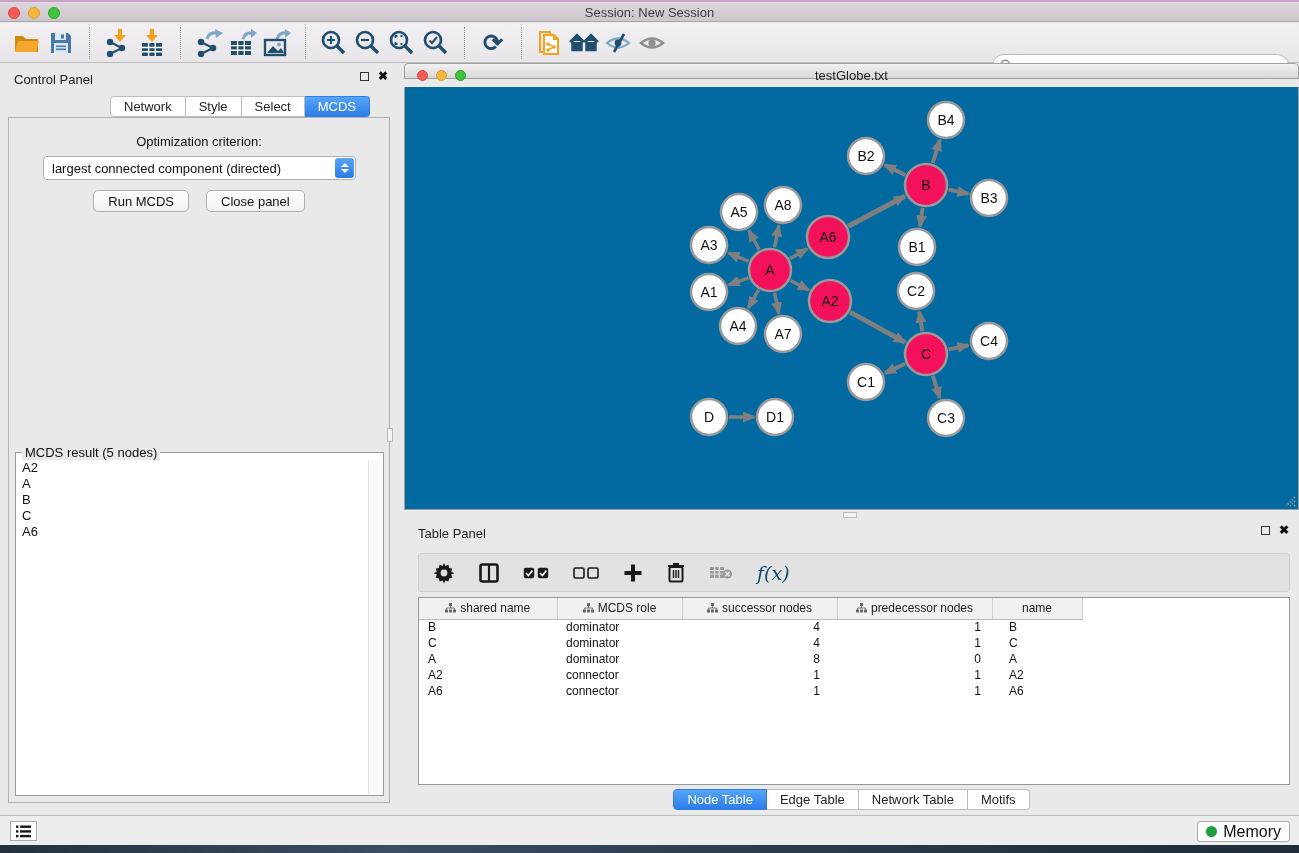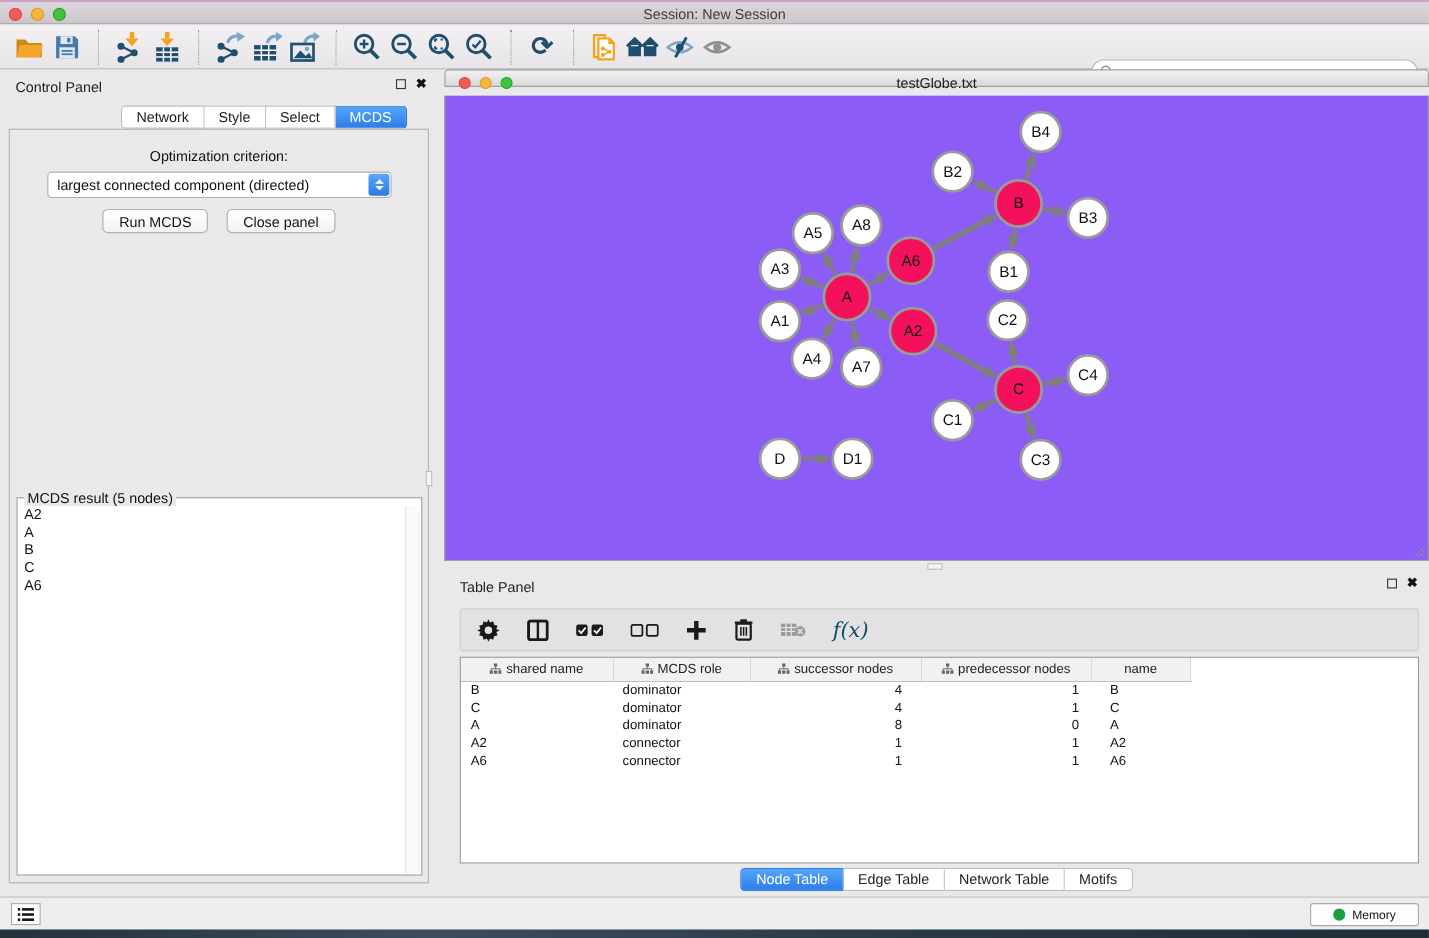--- a/index.html
+++ b/index.html
@@ -81,21 +81,21 @@
 
   
   #net-window { position:absolute; left:404px; top:63px; width:895px; height:447px; }
   #net-titlebar { position:absolute; left:0; top:0; width:100%; height:16px;
     background:linear-gradient(#f2f2f2,#d8d8d8); border:1px solid #9f9f9f;
     border-radius:4px 4px 0 0; }
   #net-titlebar .lights { left:12px; top:6px; }
   #net-titlebar .light { width:11px; height:11px; }
   #net-title { position:absolute; width:100%; text-align:center; top:4px; font-size:13px; color:#222; }
   #net-canvas { position:absolute; left:0; top:24px; width:895px; height:423px;
-    background:#8b5cf6; border:1px solid #9f9f9f; border-top:none; }
+    background:#0369a1; border:1px solid #9f9f9f; border-top:none; }
   #resize-grip { position:absolute; right:2px; bottom:2px; }
 
   
   #table-panel { position:absolute; left:404px; top:520px; width:895px; height:295px; }
   #tp-title { position:absolute; left:14px; top:6px; }
   #tp-icons { position:absolute; right:10px; top:6px; display:flex; gap:9px; align-items:center; }
   #tp-toolbar { position:absolute; left:14px; top:33px; width:872px; height:39px;
     background:#e2e2e2; border:1px solid #d0d0d0; border-radius:3px;
     display:flex; align-items:center; padding-left:14px; gap:24px; }
   .tp-icon { display:flex; align-items:center; justify-content:center; height:26px; }
@@ -116,21 +116,21 @@
   #node-table td:nth-child(5) { padding-left:17px; }
   #tp-tabs { position:absolute; left:0; width:100%; top:269px; display:flex; justify-content:center; }
 
   
   #status-bar { position:absolute; left:0; top:815px; width:1299px; height:30px;
     background:#ededed; border-top:1px solid #bdbdbd; }
   #list-btn { position:absolute; left:10px; top:5px; width:27px; height:20px; background:#fdfdfd;
     border:1px solid #ababab; display:flex; align-items:center; justify-content:center; }
   #memory-btn { position:absolute; right:9px; top:5px; height:21px; background:#fdfdfd;
     border:1px solid #ababab; border-radius:3px; display:flex; align-items:center;
-    gap:6px; padding:0 20px; font-size:11px; color:#111; }
+    gap:6px; padding:0 8px; font-size:16px; color:#111; }
   #memory-dot { width:11px; height:11px; border-radius:50%; background:#1d9e3f; }
   #desktop-strip { position:absolute; left:0; top:845px; width:1299px; height:8px;
     background:linear-gradient(90deg,#23313f,#3a4e60 30%,#2a3b4b 60%,#1f2d3a); }
 </style>
 </head>
 <body>
 
 <div id="titlebar">
   <div class="lights">
     <div class="light red"></div>

